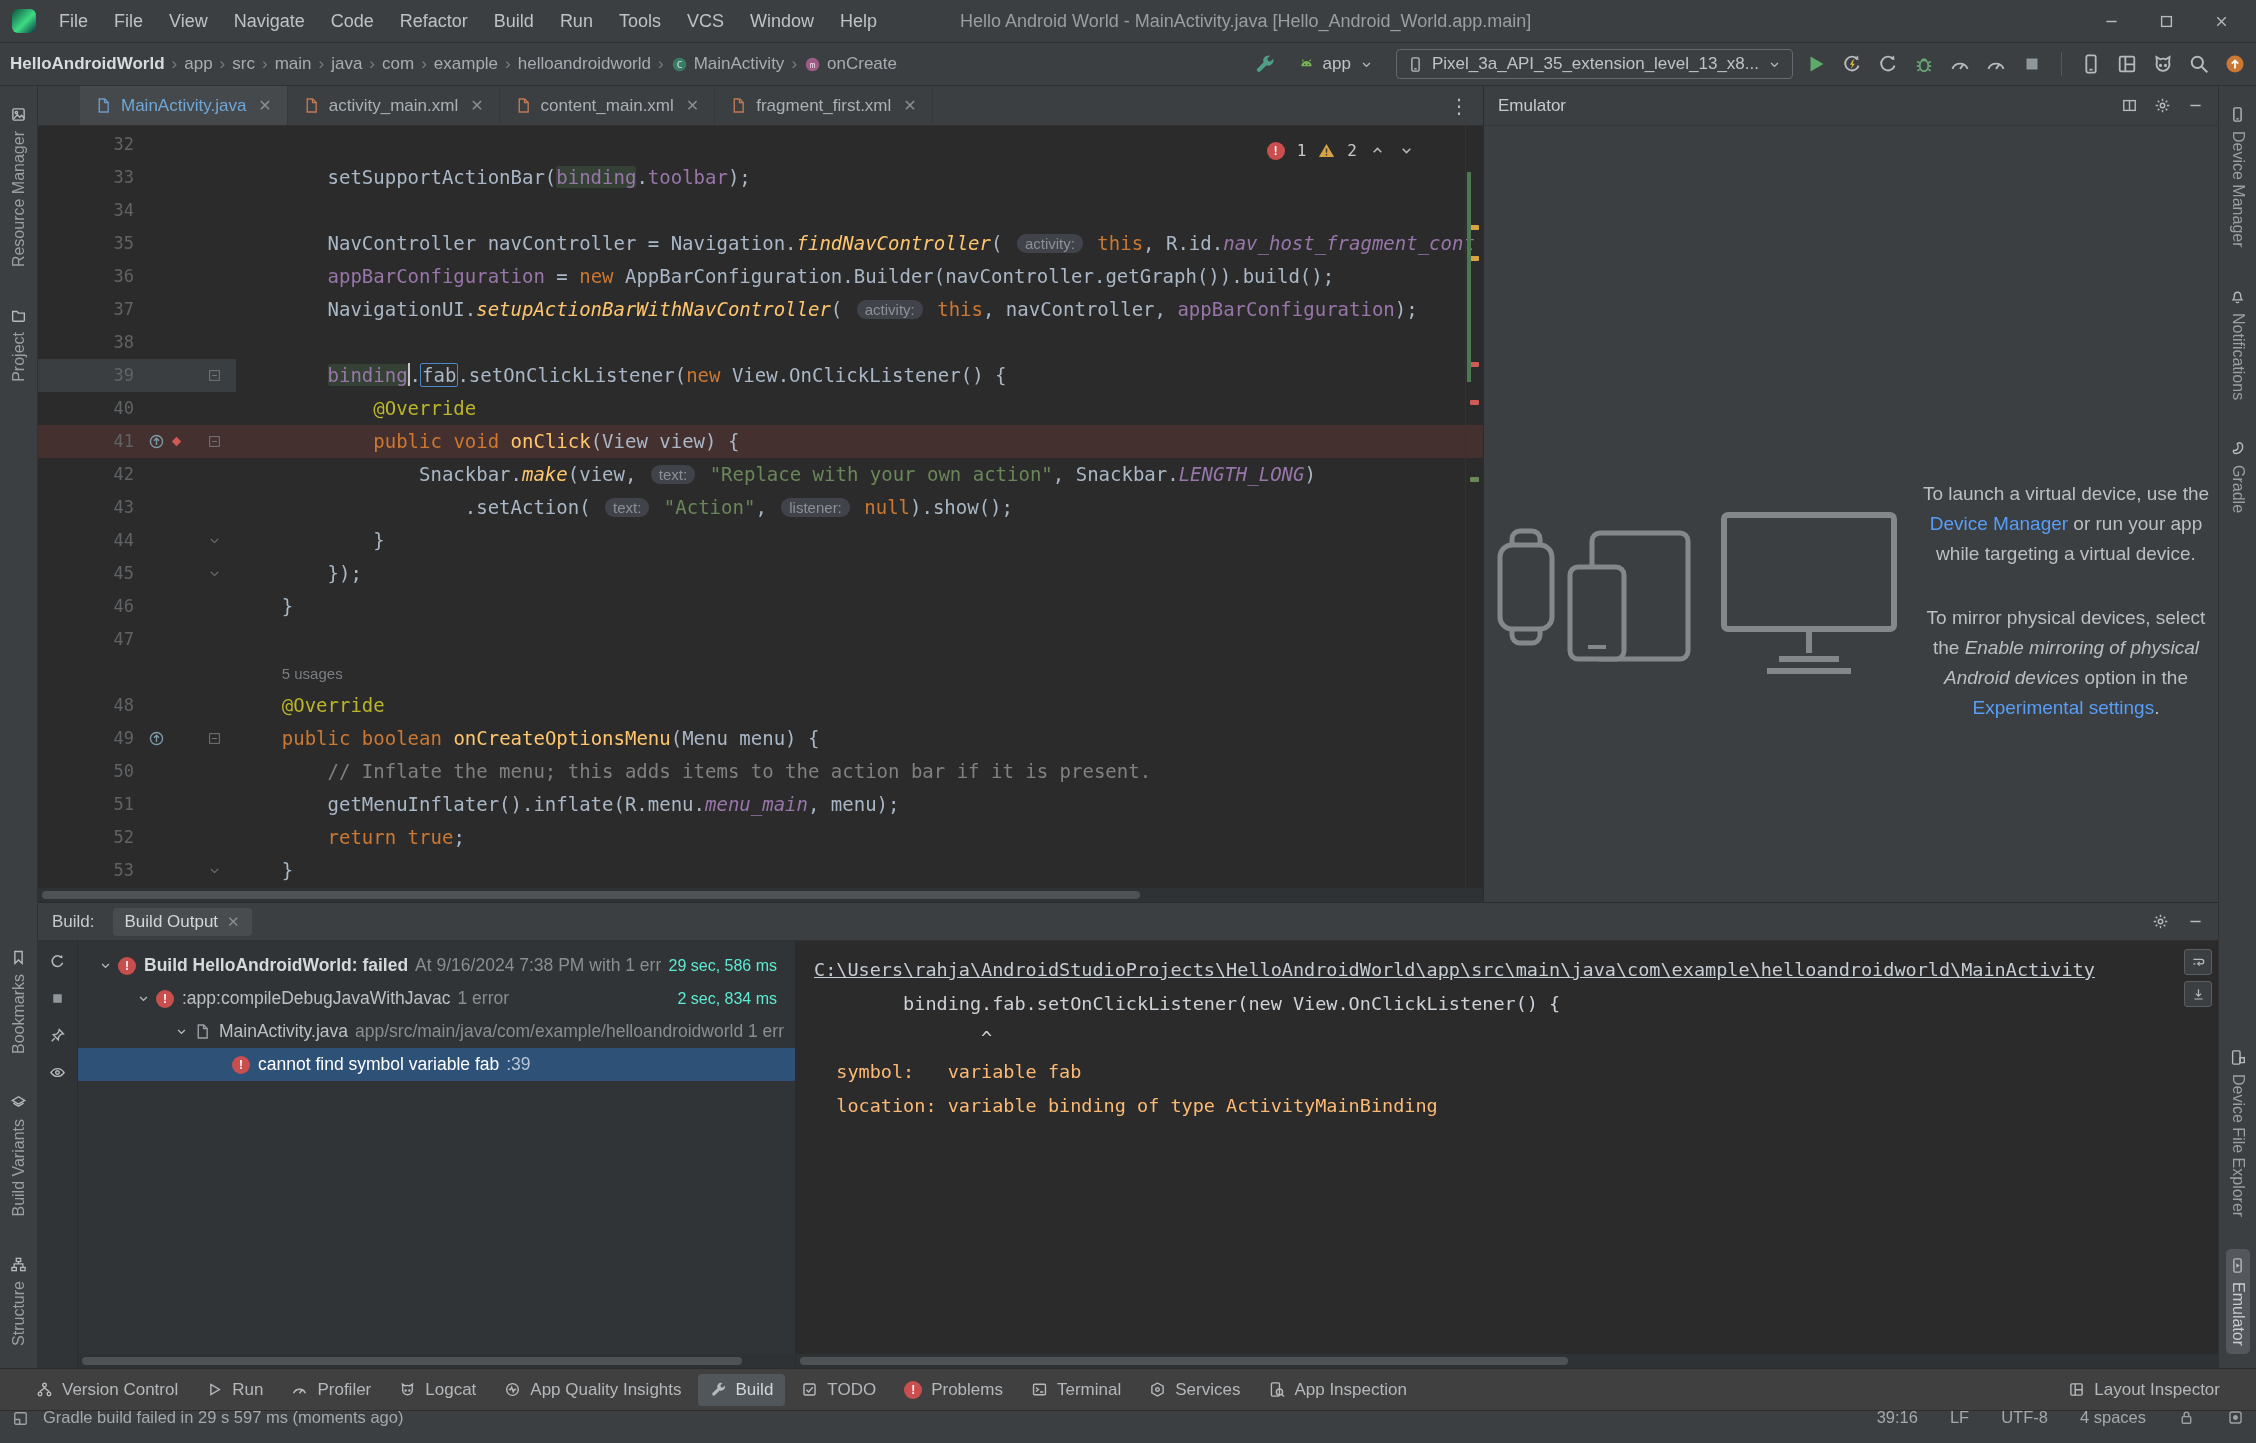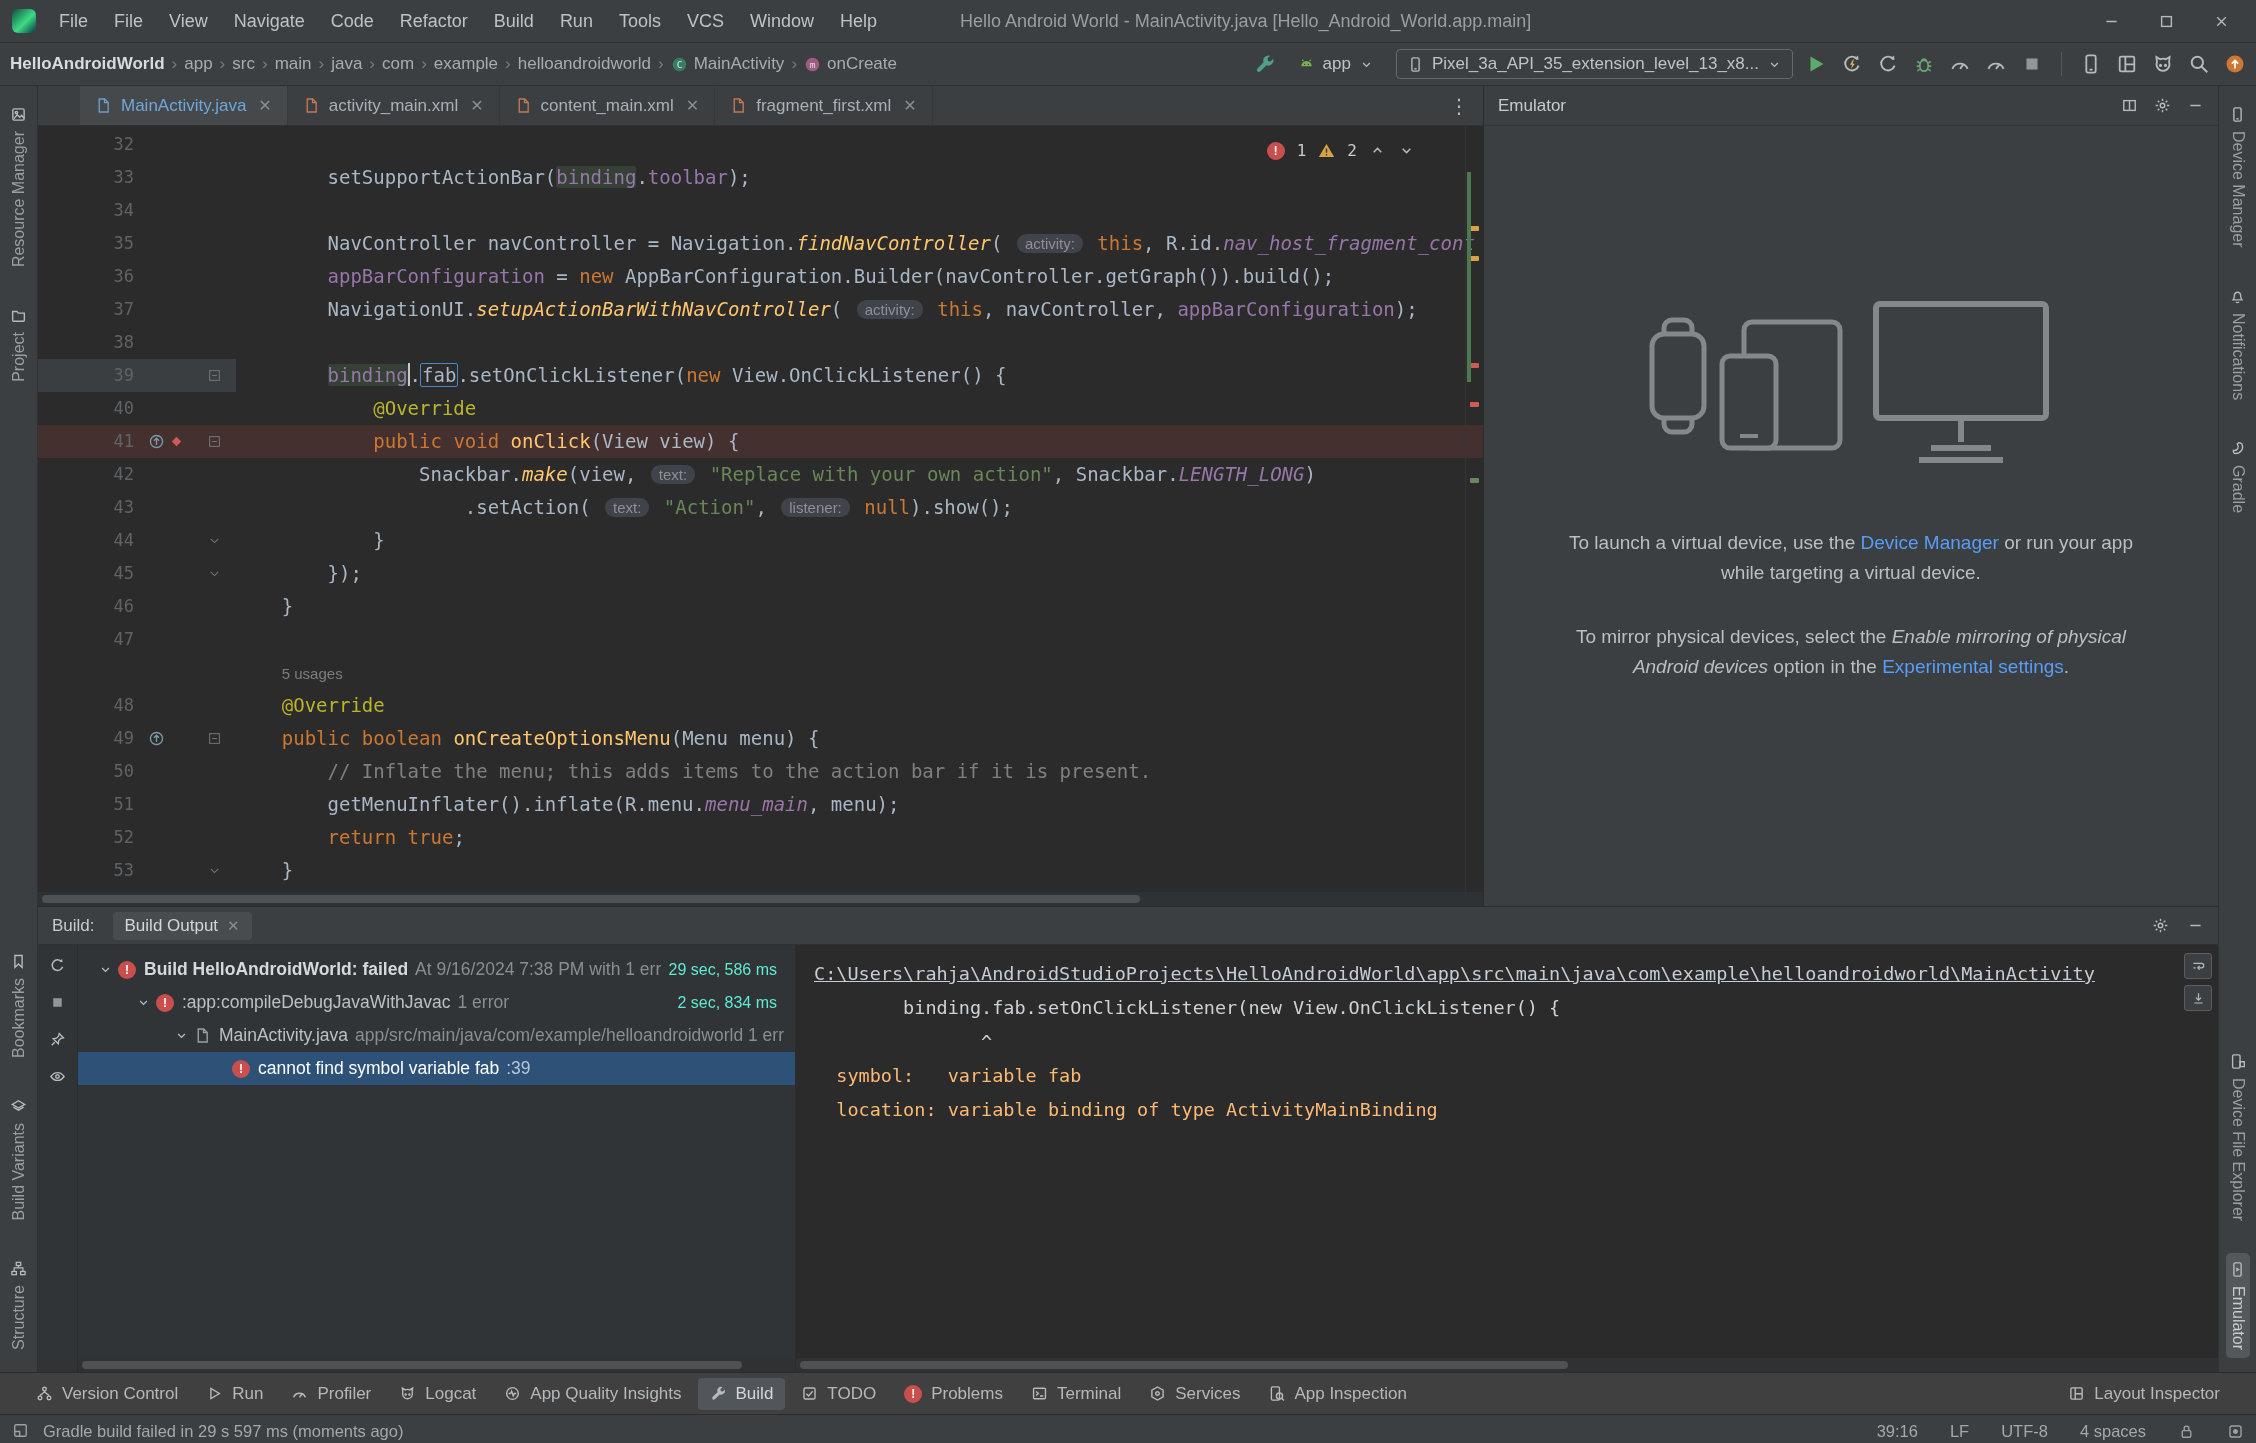--- a/index.html
+++ b/index.html
@@ -86,21 +86,21 @@
   .mark{position:absolute;left:4px;width:9px;height:5px;border-radius:1px}
   .markband{position:absolute;left:1px;width:4px;background:#4c7a50}
   .hscroll{height:14px;background:#2f3234;flex:none;position:relative}
   .hthumb{position:absolute;top:3px;left:4px;height:8px;background:#4e5254;border-radius:4px}
 
   
   #emulator-col{width:735px;flex:none;display:flex;flex-direction:column;background:#3c3f41;border-left:1px solid #2a2c2e}
   #emulator-header{height:40px;display:flex;align-items:center;padding:0 14px;border-bottom:1px solid #34373a;flex:none}
   #emulator-title{font-size:17px;color:#c7cacd}
   #emulator-hicons{margin-left:auto;display:flex;gap:16px}
-  #emulator-content{flex:1;display:flex;flex-direction:column;align-items:center;padding-top:160px}
+  #emulator-content{flex:1;display:flex;flex-direction:row;align-items:center;padding-top:160px}
   #emulator-paras{margin-top:48px;text-align:center;font-size:19px;line-height:30px;color:#bcbec0}
   .em-para{margin-bottom:34px}
   .em-link{color:#589df6}
   .em-it{font-style:italic}
 
   
   #build-panel{height:466px;display:flex;flex-direction:column;border-top:1px solid #2a2c2e;background:#313436;flex:none}
   #build-header{height:38px;display:flex;align-items:center;background:#3c3f41;border-bottom:1px solid #2f3133;padding:0 14px;gap:18px;flex:none}
   #build-label{font-size:17px;color:#c7cacd}
   #build-tab{display:flex;align-items:center;gap:9px;font-size:17px;color:#d3d6d9;background:rgba(255,255,255,.07);padding:4px 12px;border-radius:4px}
@@ -125,21 +125,21 @@
   .cl-plain{color:#ced3d8}
   .cl-error{color:#fdba74}
   #console-btns{position:absolute;top:8px;right:6px;display:flex;flex-direction:column;gap:6px}
   .cbtn{width:28px;height:26px;border:1px solid #5a5e61;background:#3c3f41;border-radius:3px;display:flex;align-items:center;justify-content:center}
 
   
   #toolwindow-bar{height:42px;background:#404040;border-top:1px solid #2a2c2e;display:flex;align-items:center;padding:0 24px;font-size:17px;color:#b4b8bb;flex:none}
   .twitem{display:flex;align-items:center;gap:9px;padding:6px 12px;border-radius:4px;white-space:nowrap}
   .twitem.active{background:#51565a;color:#d4d7da}
   #tw-right{margin-left:auto;display:flex}
-  #statusbar{height:29px;background:#3c3f41;border-top:1px solid #2a2c2e;display:flex;align-items:flex-start;padding:7px 12px;font-size:16.5px;color:#a4a8ab;gap:14px;flex:none}
+  #statusbar{height:29px;background:#3c3f41;border-top:1px solid #2a2c2e;display:flex;align-items:flex-end;padding:16px 12px;font-size:16.5px;color:#a4a8ab;gap:14px;flex:none}
   #status-right{margin-left:auto;display:flex;gap:32px;align-items:center}
 </style>
 </head>
 <body>
 
 <header id="titlebar">
   <span id="as-logo"></span>
   <nav id="menubar">
       <span class="menu-item">File</span>
       <span class="menu-item">File</span>

